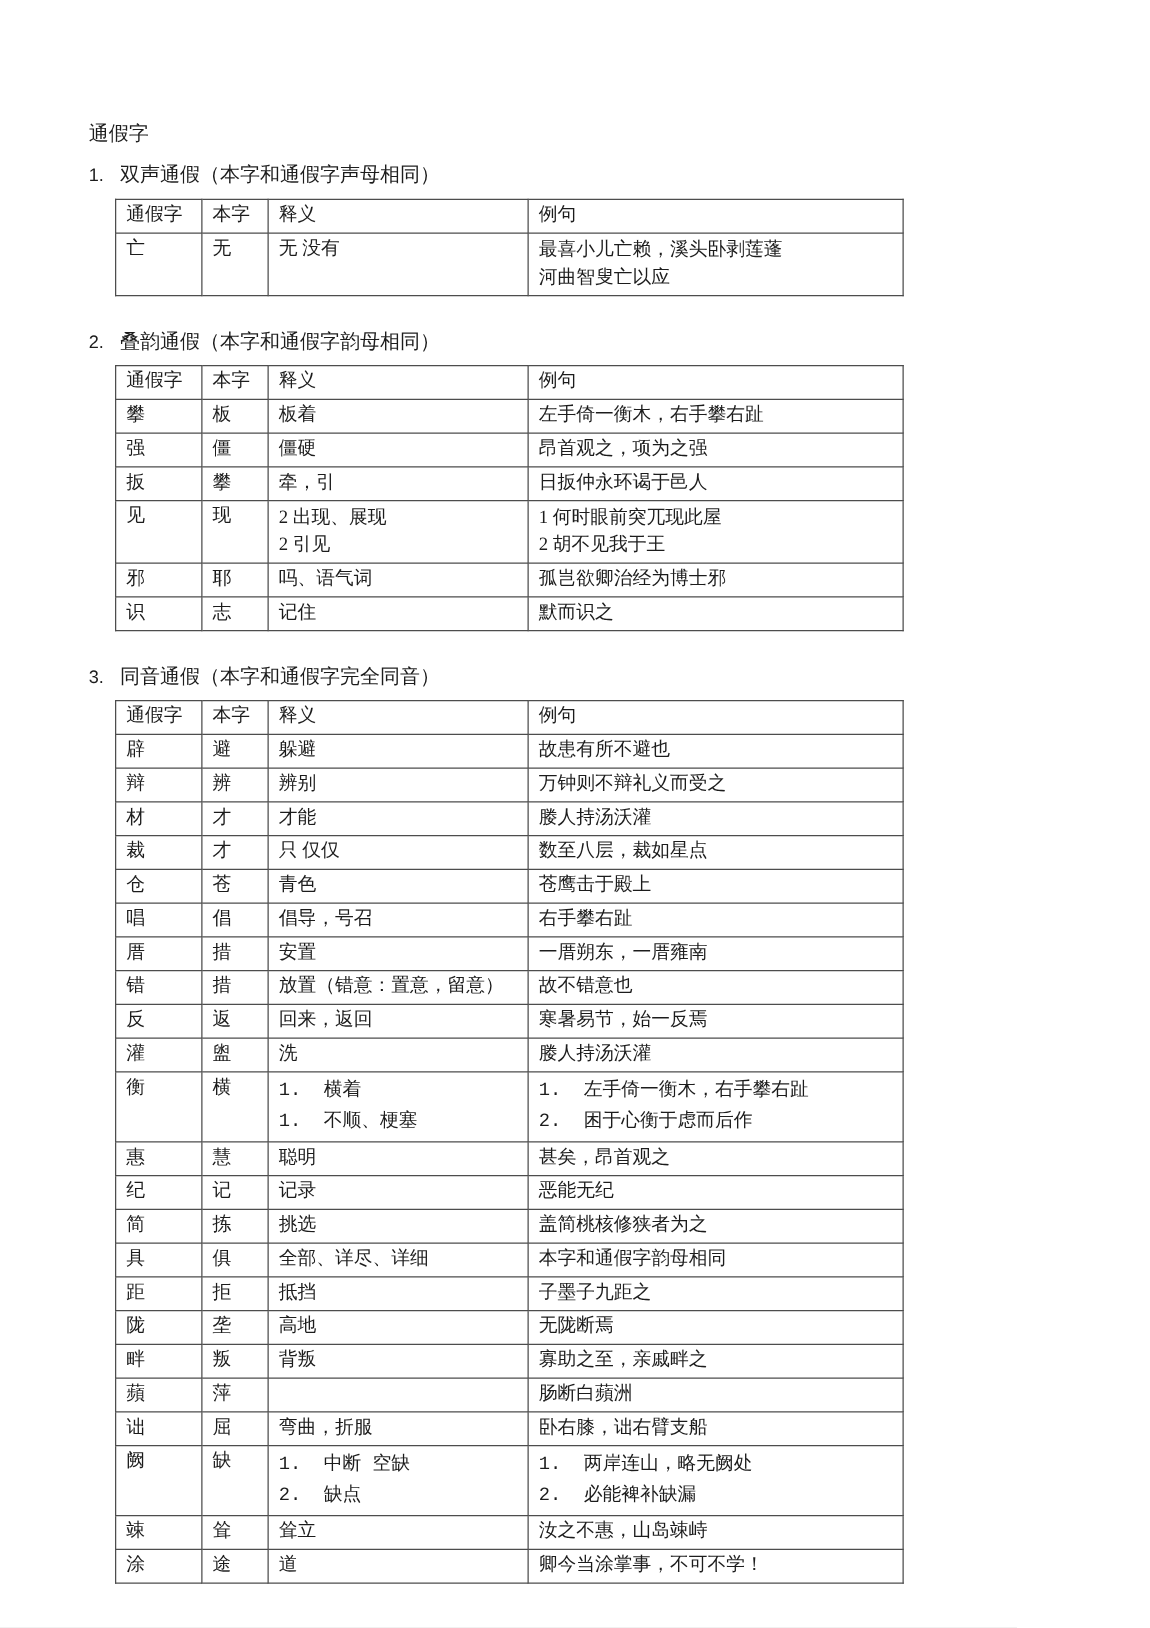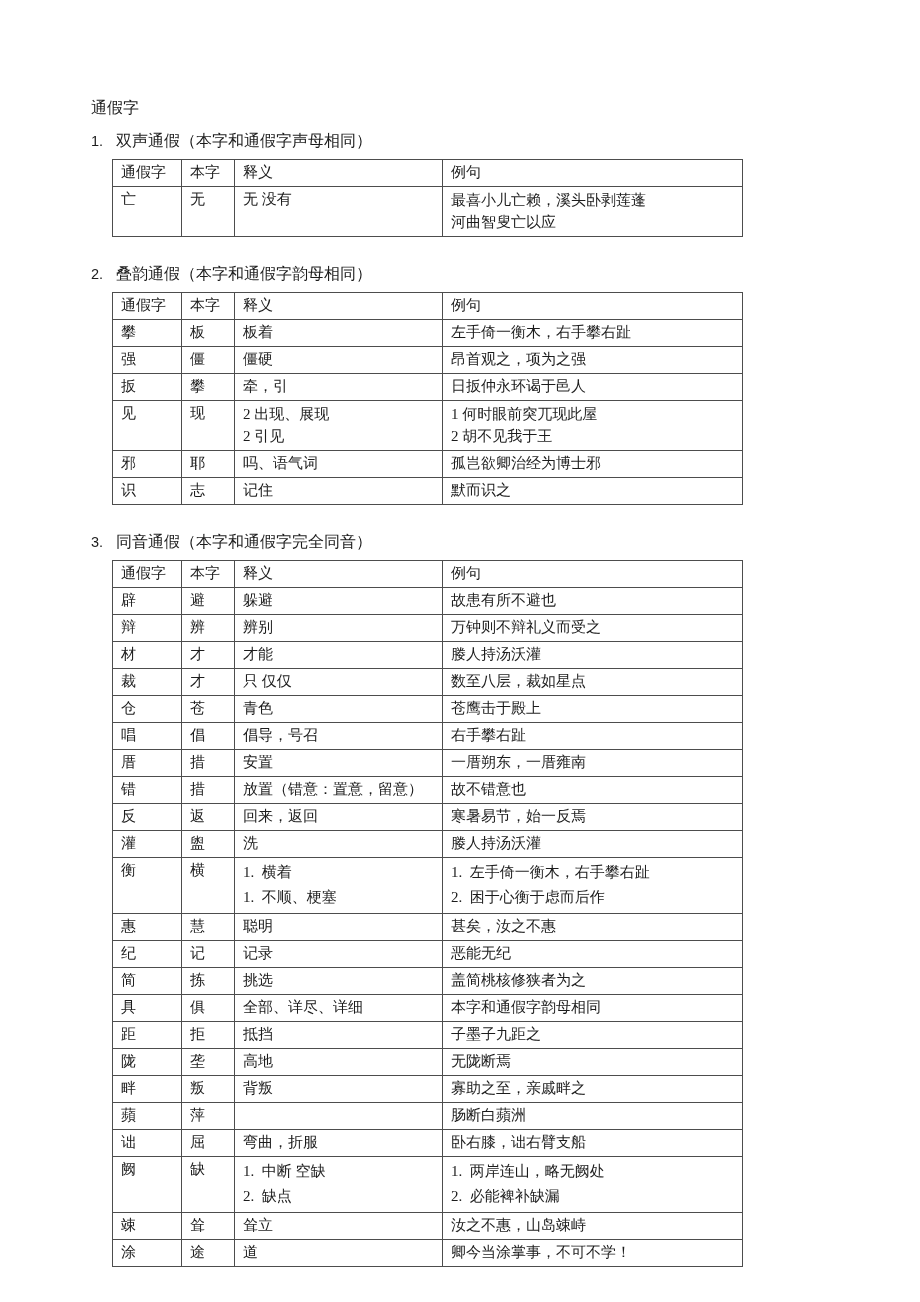--- a/index.html
+++ b/index.html
@@ -1,18 +1,18 @@
 <!DOCTYPE html>
 <html><head>
 <meta charset="utf-8">
 <style>
   html,body{margin:0;padding:0;background:#e8e8e8;}
   .page{
     width:920px;height:1302px;background:#ffffff;margin:0 auto;
-    box-sizing:border-box;padding:99px 130px 0 91px;
+    box-sizing:border-box;padding:99px 130px 0 71px;
     font-family:"Liberation Serif","DejaVu Serif",serif;
     color:#1c1c1c;overflow:hidden;
   }
   .doc-title{font-size:16px;font-weight:normal;margin:0 0 15px 0;line-height:18px;}
   .section{margin-bottom:28px;}
   .section:last-child{margin-bottom:0;}
   .sec-heading{display:flex;font-size:16px;line-height:18px;margin:0 0 9px 0;}
   .sec-num{width:25px;flex:0 0 25px;font-family:"Liberation Sans","DejaVu Sans",sans-serif;font-size:14.5px;}
   .tjz-table{
     border-collapse:collapse;table-layout:fixed;
@@ -20,21 +20,21 @@
   }
   .tjz-table th,.tjz-table td{
     border:1px solid #4d4d4d;
     font-size:15px;font-weight:normal;text-align:left;vertical-align:top;
     padding:2px 8px 3px 8px;line-height:21px;white-space:pre-wrap;
     overflow:hidden;
   }
   .tjz-table th{height:17px;}
   .col-tjz{width:69px;} .col-bz{width:53px;} .col-sy{width:208px;} .col-lj{width:300px;}
   .cell-line{min-height:22px;line-height:22px;}
-  .cell-line.listed{line-height:25px;min-height:25px;}
+  .cell-line.listed{line-height:25px;min-height:25px;font-family:Liberation Mono, monospace;}
 </style>
 </head>
 <body>
 
 <div class="page">
   <h1 class="doc-title">通假字</h1>
 
   <section class="section">
     <div class="sec-heading">
       <span class="sec-num">1.</span>
@@ -211,21 +211,21 @@
           <tr>
             <td>衡</td>
             <td>横</td>
             <td><div class="cell-line listed">1.  横着</div><div class="cell-line listed">1.  不顺、梗塞</div></td>
             <td><div class="cell-line listed">1.  左手倚一衡木，右手攀右趾</div><div class="cell-line listed">2.  困于心衡于虑而后作</div></td>
           </tr>
           <tr>
             <td>惠</td>
             <td>慧</td>
             <td>聪明</td>
-            <td>甚矣，汝之不惠</td>
+            <td>甚矣，昂首观之</td>
           </tr>
           <tr>
             <td>纪</td>
             <td>记</td>
             <td>记录</td>
             <td>恶能无纪</td>
           </tr>
           <tr>
             <td>简</td>
             <td>拣</td>

